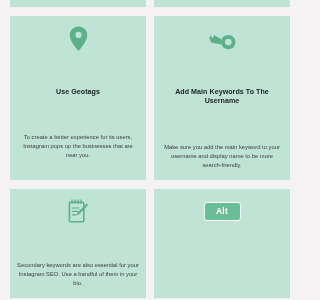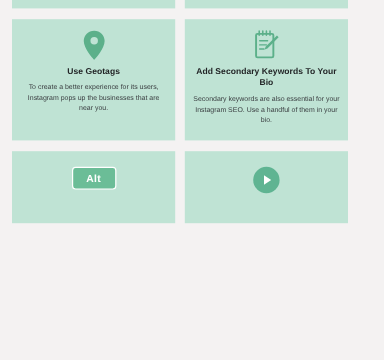--- a/index.html
+++ b/index.html
@@ -35,29 +35,30 @@
 
   .card {
     background: #bfe3d4;
     box-sizing: border-box;
     padding: 9px 7px 10px 7px;
     display: flex;
     flex-direction: column;
     align-items: center;
     text-align: center;
     min-height: 50px;
+    gap: 32px;
   }
 
   .card-tall {
     min-height: 101px;
   }
 
   .icon-wrap {
     display: flex;
-    align-items: flex-start;
+    align-items: flex-end;
     justify-content: center;
     height: 26px;
     margin-bottom: 5px;
   }
 
   .card-title {
     font-size: 7.1px;
     font-weight: bold;
     color: #222426;
     line-height: 1.32;
@@ -127,31 +128,41 @@
       <div class="icon-wrap">
         <svg class="svg-icon" width="19" height="25" viewBox="0 0 19 25" aria-hidden="true">
           <path d="M9.5 0.6C4.6 0.6 0.8 4.4 0.8 9.2c0 6.2 7.4 14.3 8.1 15.1.3.3.9.3 1.2 0 .7-.8 8.1-8.9 8.1-15.1 0-4.8-3.8-8.6-8.7-8.6z" fill="#5cb08a"></path>
           <circle cx="9.5" cy="8.9" r="3.1" fill="#bfe3d4"></circle>
         </svg>
       </div>
       <div class="card-title">Use Geotags</div>
       <div class="card-body">To create a better experience for its users, Instagram pops up the businesses that are near you.</div>
     </div>
 
+    <div class="card card-tall">
+      <div class="icon-wrap">
+        <svg class="svg-icon" width="27" height="18" viewBox="0 0 27 18" aria-hidden="true">
+          <circle cx="19.3" cy="9.1" r="7.2" fill="#5cb08a"></circle>
+          <circle cx="19.3" cy="9.1" r="3.3" fill="#bfe3d4"></circle>
+          <path d="M12.6 6.6 L5.2 2.0 L3.6 5.2 L1.6 2.4 L0.2 5.0 L2.0 9.6 L12.4 11.6 Z" fill="#5cb08a"></path>
+        </svg>
+      </div>
+      <div class="card-title">Add Main Keywords To The Username</div>
+      <div class="card-body">Make sure you add the main keyword to your username and display name to be more search-friendly.</div>
+    </div>
 
     <div class="card card-tall">
       <div class="icon-wrap">
         <svg class="svg-icon" width="21" height="25" viewBox="0 0 21 25" aria-hidden="true">
           <rect x="1.4" y="3.2" width="14.4" height="19.6" rx="1.2" fill="none" stroke="#5cb08a" stroke-width="1.6"></rect>
           <path d="M4.0 0.8 L4.0 4.4 M7.0 0.8 L7.0 4.4 M10.0 0.8 L10.0 4.4 M13.0 0.8 L13.0 4.4" stroke="#5cb08a" stroke-width="1.3" stroke-linecap="round"></path>
           <path d="M4.4 9.0 L11.0 9.0 M4.4 12.4 L10.0 12.4 M4.4 15.8 L8.0 15.8" stroke="#5cb08a" stroke-width="1.2" stroke-linecap="round"></path>
           <path d="M18.8 4.6 L20.2 6.0 L10.8 15.4 L8.6 16.2 L9.3 13.9 Z" fill="#5cb08a"></path>
         </svg>
       </div>
-      <div class="card-title">Add Secondary Keywords To Your Bio</div>
       <div class="card-body">Secondary keywords are also essential for your Instagram SEO. Use a handful of them in your bio.</div>
     </div>
 
 
     <div class="card" style="min-height:60px; padding-top:13px;">
       <div class="icon-wrap" style="height:19px;">
         <span class="alt-badge">Alt</span>
       </div>
     </div>
 

